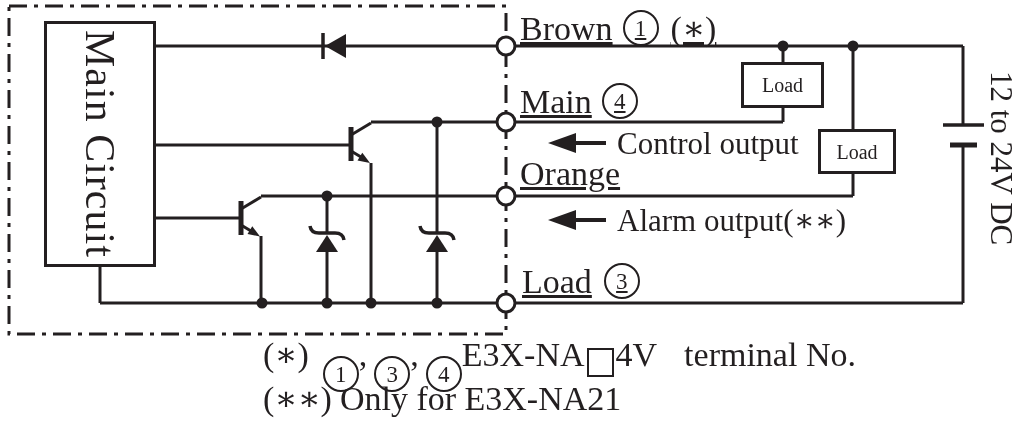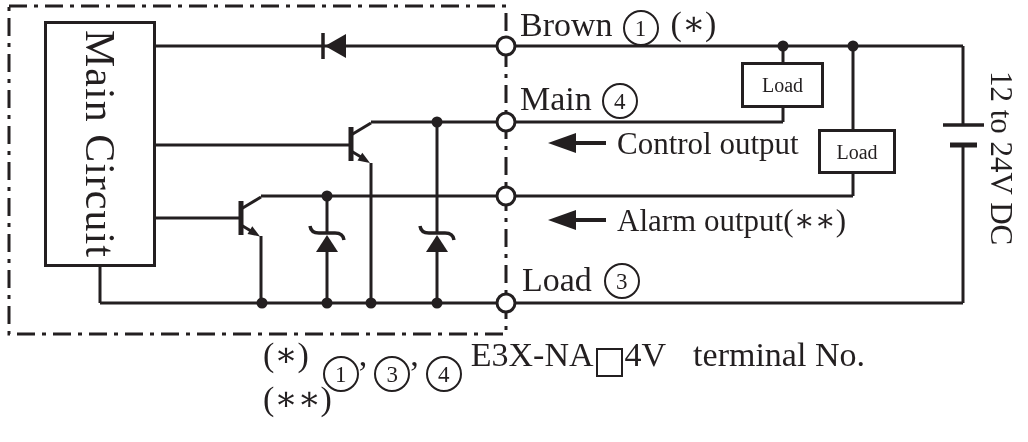--- a/index.html
+++ b/index.html
@@ -1,21 +1,21 @@
 <!DOCTYPE html>
 <html><head>
 <meta charset="utf-8">
 <style>
   html,body{margin:0;padding:0;background:#ffffff;}
   .canvas{
     position:relative;width:1028px;height:442px;background:#ffffff;
     font-family:"Liberation Serif","DejaVu Serif",serif;color:#231f20;overflow:hidden;
   }
   .canvas svg{position:absolute;left:0;top:0;}
-  .lbl{position:absolute;display:flex;align-items:center;font-size:34px;line-height:1;white-space:nowrap;}
+  .lbl{position:absolute;display:flex;align-items:flex-end;font-size:34px;line-height:1;white-space:nowrap;text-decoration:underline;}
   .cnum{
     box-sizing:border-box;display:inline-flex;align-items:center;justify-content:center;
     width:36px;height:36px;border:2.5px solid #231f20;border-radius:50%;
     font-size:23px;line-height:1;flex:0 0 auto;
   }
   .mark{font-size:34px;line-height:1;}
   .main-box{
     position:absolute;left:44px;top:21px;width:112px;height:246px;box-sizing:border-box;
     border:3px solid #231f20;display:flex;align-items:center;justify-content:center;
   }
@@ -149,20 +149,23 @@
     <span>Brown</span>
     <span class="cnum" style="margin-left:10px;margin-top:7px;">1</span>
     <span class="mark" style="margin-left:12px;margin-top:-2px;">(∗)</span>
   </div>
 
   <div class="lbl" style="left:520px;top:78px;">
     <span>Main</span>
     <span class="cnum" style="margin-left:10px;margin-top:5px;">4</span>
   </div>
 
+  <div class="lbl" style="left:520px;top:157px;">
+    <span>Orange</span>
+  </div>
 
   <div class="lbl" style="left:522px;top:260px;">
     <span>Load</span>
     <span class="cnum" style="margin-left:12px;margin-top:3px;">3</span>
   </div>
 
   <div class="out" style="left:548px;top:133px;">
     <span class="tri"></span>
     <span class="tail"></span>
     <span class="txt">Control output</span>
@@ -185,23 +188,24 @@
     <span>12 to 24V DC</span>
   </div>
 
   <div class="note-row" style="left:263px;top:338px;">
     <span class="mark">(∗)</span>
     <span class="cnum" style="margin-left:14px;">1</span>
     <span>,</span>
     <span class="cnum" style="margin-left:7px;">3</span>
     <span>,</span>
     <span class="cnum" style="margin-left:7px;">4</span>
-    <span style="margin-left:9px;">E3X-NA</span>
+    <span style="">E3X-NA</span>
     <span class="model-square"></span>
     <span>4V</span>
     <span style="margin-left:27px;">terminal No.</span>
   </div>
 
   <div class="note-row" style="left:263px;top:382px;">
     <span class="mark">(∗∗)</span>
+    <span style="margin-left:8px;">Only for E3X-NA21</span>
   </div>
 
 </div>
 
 </body></html>

